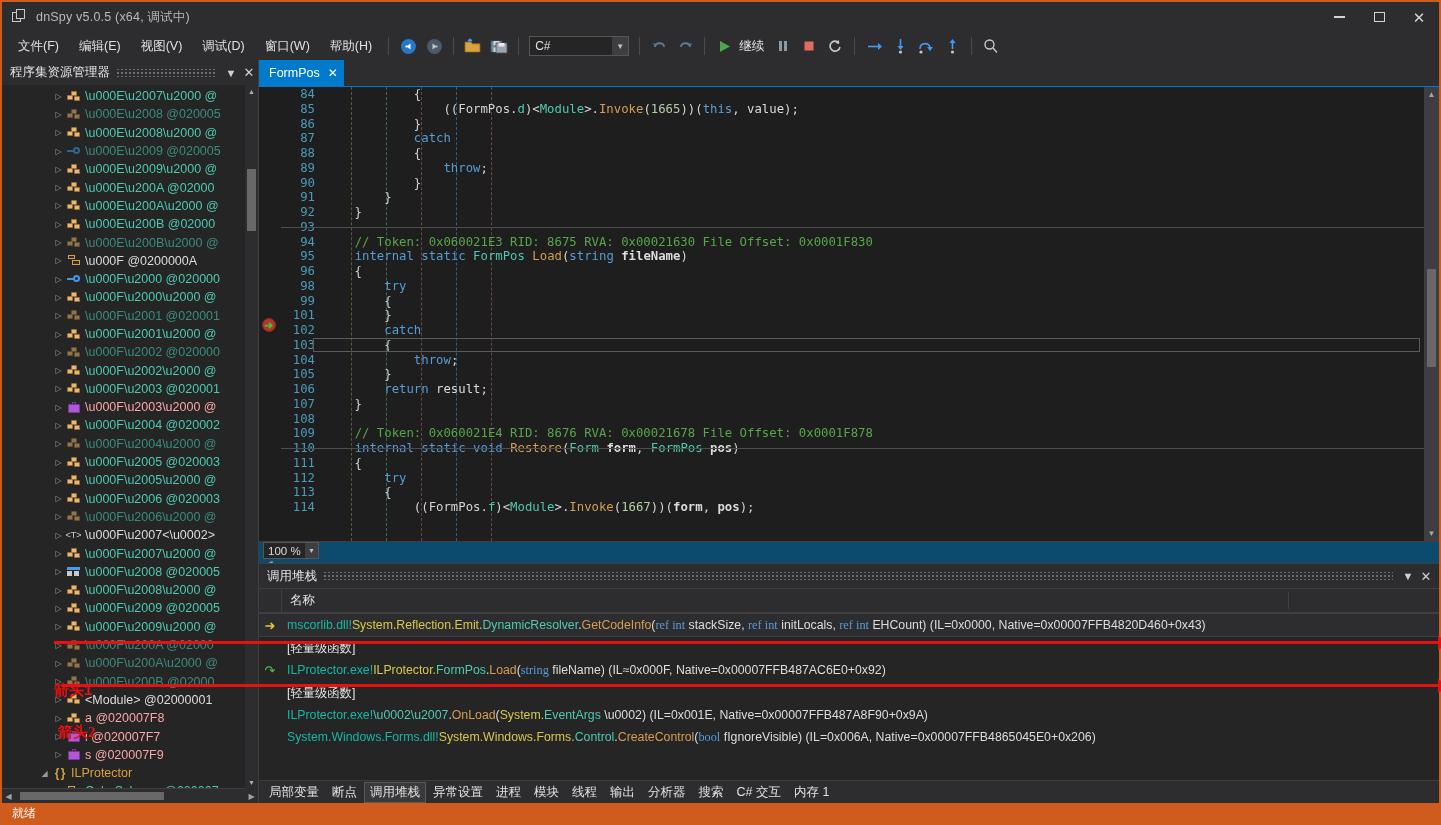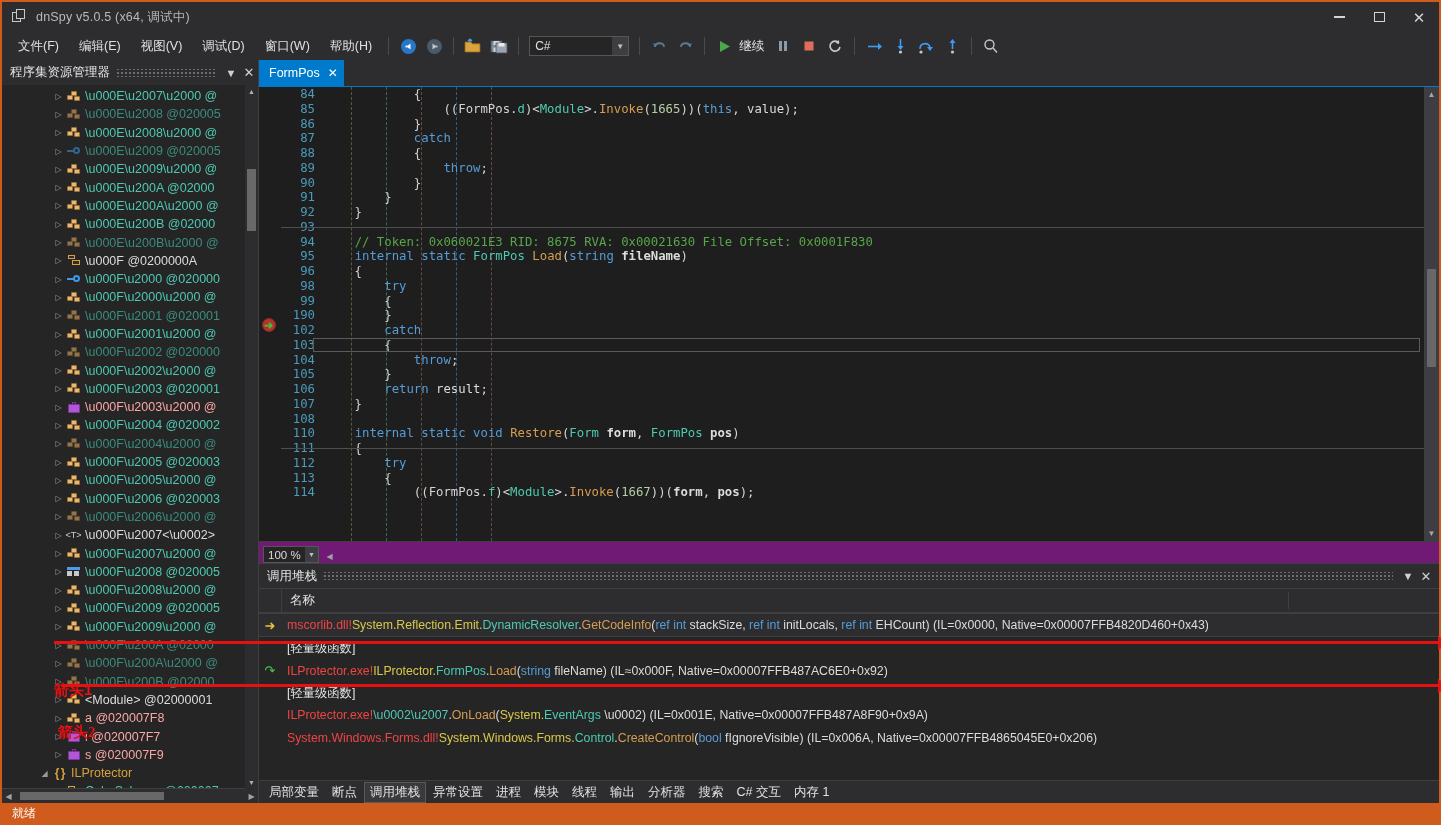--- a/index.html
+++ b/index.html
@@ -188,22 +188,23 @@
   .curline-box{
     position:absolute;left:32px;right:4px;height:14px;border:1px solid #5a5a5a;box-sizing:border-box;
   }
   .hsep{position:absolute;left:0;right:0;height:1px;background:#4e4e4e;}
   .ed-vscroll{
     width:15px;min-width:15px;background:#3e3e42;position:relative;
   }
   .ed-vs-arrow{height:15px;display:flex;align-items:center;justify-content:center;color:#a8a8a8;font-size:8px;}
   .ed-vs-thumb{position:absolute;left:3px;width:9px;background:#686868;border-radius:1px;}
   .ed-status{
-    height:21px;min-height:21px;background:#701a75;display:flex;align-items:flex-end;
+    height:21px;min-height:21px;background:#0c4a6e;display:flex;align-items:flex-start;
     border-top:1px solid #3f3f41;
+    flex-direction:column;
   }
   .zoombox{
     width:56px;height:17px;margin-left:4px;background:#252526;border:1px solid #565659;
     display:flex;align-items:center;box-sizing:border-box;
   }
   .zoombox .zv{flex:1;padding-left:4px;color:#dcdcdc;font-size:11.5px;}
   .zoombox .zarrow{width:13px;height:15px;background:#3e3e42;display:flex;align-items:center;justify-content:center;font-size:7px;color:#c0c0c0;}
   .ed-hscroll{flex:1;height:14px;margin-left:4px;margin-right:2px;display:flex;align-items:center;}
   .ed-hs-arrow{width:13px;text-align:center;color:#a0a0a0;font-size:8px;}
   
@@ -243,23 +244,23 @@
   .anno-label{
     position:absolute;color:#e81010;font-weight:bold;font-size:15px;
     font-family:"Liberation Sans",sans-serif;white-space:nowrap;
   }
   .anno-line{position:absolute;height:3px;background:#e81010;}
   .anno-head{
     position:absolute;width:0;height:0;
     border-top:7px solid transparent;border-bottom:7px solid transparent;
     border-left:12px solid #e81010;
   }
-  .c-k-blue{color:#569cd6;}
+  .c-k-blue{color:#569cd6;font-family:Liberation Serif, serif;}
   .c-meth-orange{color:#d69d52;}
-  .c-purple{color:#ef4444;}
+  .c-purple{color:#14b8a6;}
   .c-yellowcls{color:#d8c84a;}
   .c-teal2{color:#4ec9b0;}
   .c-param{color:#dcdcdc;font-weight:normal;}
   .c-plain{color:#dcdcdc;}
   .c-cn{color:#e4e4e4;}
 </style>
 </head>
 <body>
 
 <div class="app">
@@ -930,28 +931,29 @@
               <div class="cline"><span class="lnum">89</span><span class="ctext">                <span class="k">throw</span>;</span></div>
               <div class="cline"><span class="lnum">90</span><span class="ctext">            }</span></div>
               <div class="cline"><span class="lnum">91</span><span class="ctext">        }</span></div>
               <div class="cline"><span class="lnum">92</span><span class="ctext">    }</span></div>
               <div class="cline"><span class="lnum">93</span><span class="ctext"></span></div>
               <div class="cline"><span class="lnum">94</span><span class="ctext">    <span class="cmt">// Token: 0x060021E3 RID: 8675 RVA: 0x00021630 File Offset: 0x0001F830</span></span></div>
               <div class="cline"><span class="lnum">95</span><span class="ctext">    <span class="k">internal</span> <span class="k">static</span> <span class="ty">FormPos</span> <span class="mth">Load</span>(<span class="k">string</span> <span class="pm">fileName</span>)</span></div>
               <div class="cline"><span class="lnum">96</span><span class="ctext">    {</span></div>
               <div class="cline"><span class="lnum">98</span><span class="ctext">        <span class="k">try</span></span></div>
               <div class="cline"><span class="lnum">99</span><span class="ctext">        {</span></div>
-              <div class="cline"><span class="lnum">190</span><span class="ctext">        }</span></div>
+              <div class="cline"><span class="lnum">101</span><span class="ctext">        }</span></div>
               <div class="cline"><span class="lnum">102</span><span class="ctext">        <span class="k">catch</span></span></div>
               <div class="cline"><span class="lnum">103</span><span class="ctext">        {</span></div>
               <div class="cline"><span class="lnum">104</span><span class="ctext">            <span class="k">throw</span>;</span></div>
               <div class="cline"><span class="lnum">105</span><span class="ctext">        }</span></div>
               <div class="cline"><span class="lnum">106</span><span class="ctext">        <span class="k">return</span> <span class="pl">result</span>;</span></div>
               <div class="cline"><span class="lnum">107</span><span class="ctext">    }</span></div>
               <div class="cline"><span class="lnum">108</span><span class="ctext"></span></div>
+              <div class="cline"><span class="lnum">109</span><span class="ctext">    <span class="cmt">// Token: 0x060021E4 RID: 8676 RVA: 0x00021678 File Offset: 0x0001F878</span></span></div>
               <div class="cline"><span class="lnum">110</span><span class="ctext">    <span class="k">internal</span> <span class="k">static</span> <span class="k">void</span> <span class="mth">Restore</span>(<span class="ty">Form</span> <span class="pm">form</span>, <span class="ty">FormPos</span> <span class="pm">pos</span>)</span></div>
               <div class="cline"><span class="lnum">111</span><span class="ctext">    {</span></div>
               <div class="cline"><span class="lnum">112</span><span class="ctext">        <span class="k">try</span></span></div>
               <div class="cline"><span class="lnum">113</span><span class="ctext">        {</span></div>
               <div class="cline"><span class="lnum">114</span><span class="ctext">            ((FormPos.<span class="ty">f</span>)&lt;<span class="ty">Module</span>&gt;.<span class="mth">Invoke</span>(<span class="num">1667</span>))(<span class="pm">form</span>, <span class="pm">pos</span>);</span></div>
               <div class="curline-box" style="top: 251.25px;"></div>
               <div class="hsep" style="top: 139.75px;"></div>
               <div class="hsep" style="top: 361px;"></div>
             </div>
           <div class="ed-vscroll">

